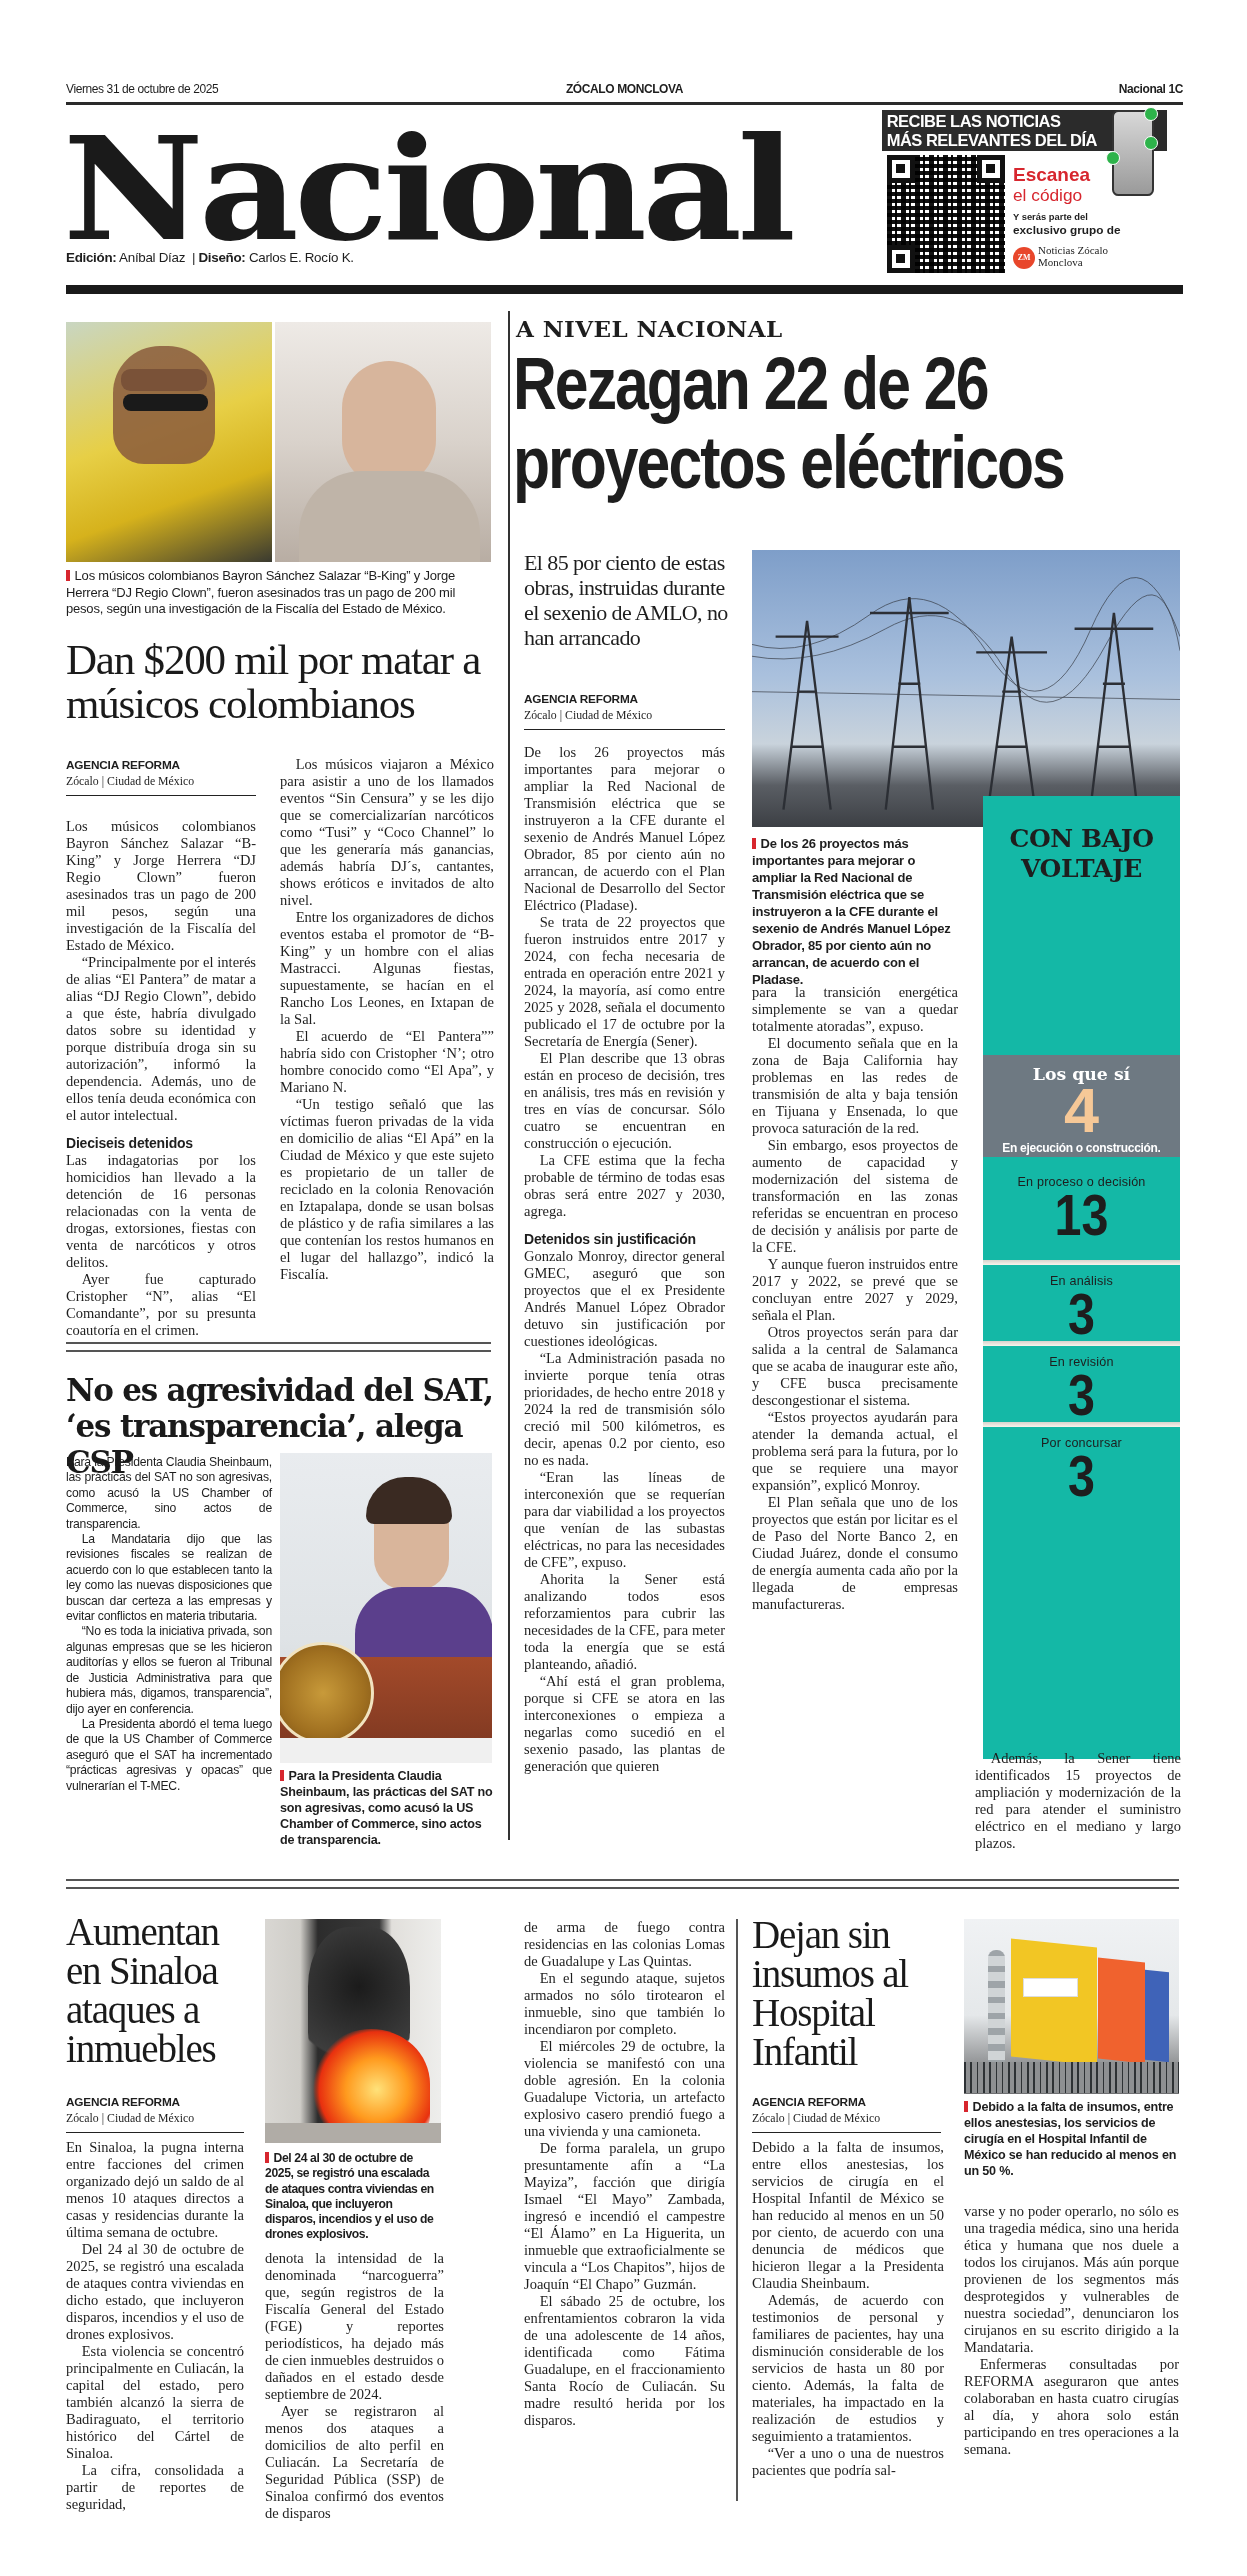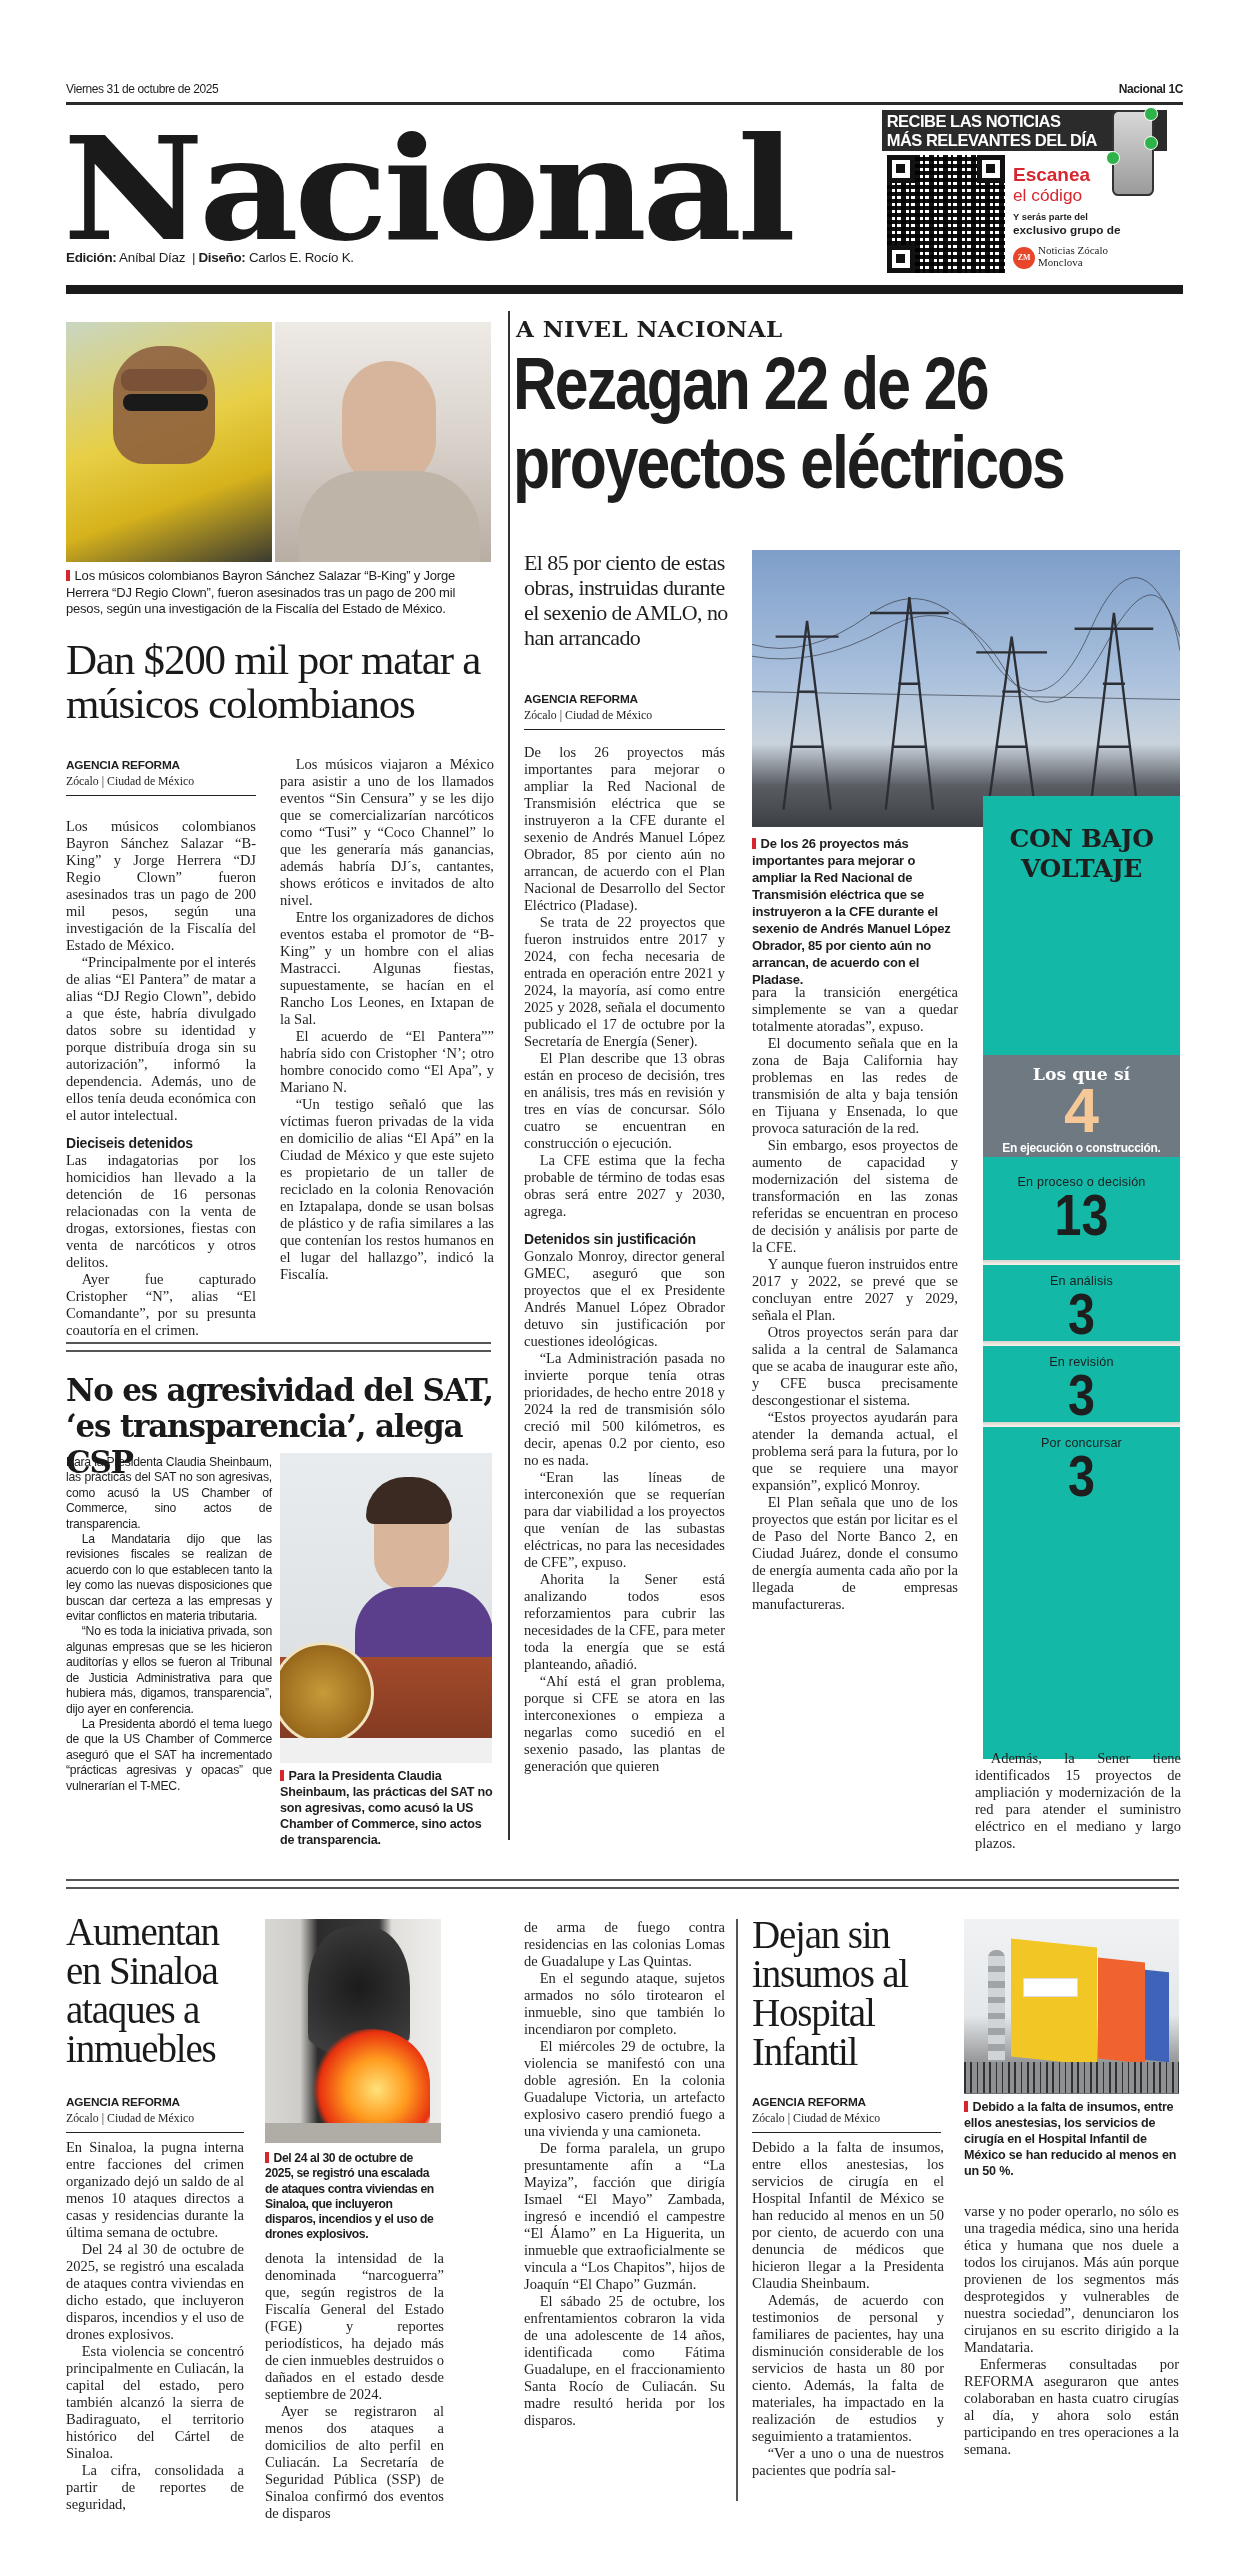--- a/index.html
+++ b/index.html
@@ -74,20 +74,21 @@
   .stat { position: absolute; left: 0; width: 197px; height: 79px; text-align: center; }
   .stat .t { font-family: "Liberation Sans", sans-serif; font-size: 12.6px; margin-top: 9.4px; letter-spacing: 0.2px; }
   .stat .n { font-family: "Liberation Sans", sans-serif; font-weight: bold; font-size: 57px; line-height: 52px; transform: scaleX(0.85); }
   .stat-sep { position: absolute; left: 0; width: 197px; height: 4.7px; background: linear-gradient(#d6d3cd, #f8f4ec); }
 </style>
 </head>
 <body>
 
 <div class="abs folio">
   <span class="l">Viernes 31 de octubre de 2025</span>
+  <span class="c">ZÓCALO MONCLOVA</span>
   <span class="r">Nacional 1C</span>
 </div>
 <div class="abs rule-top"></div>
 
 <div class="abs section-title">Nacional</div>
 <div class="abs credits">
   <b>Edición:</b>
   <span>Aníbal Díaz</span>
   &nbsp;|&nbsp;<b>Diseño:</b>
   <span>Carlos E. Rocío K.</span>

